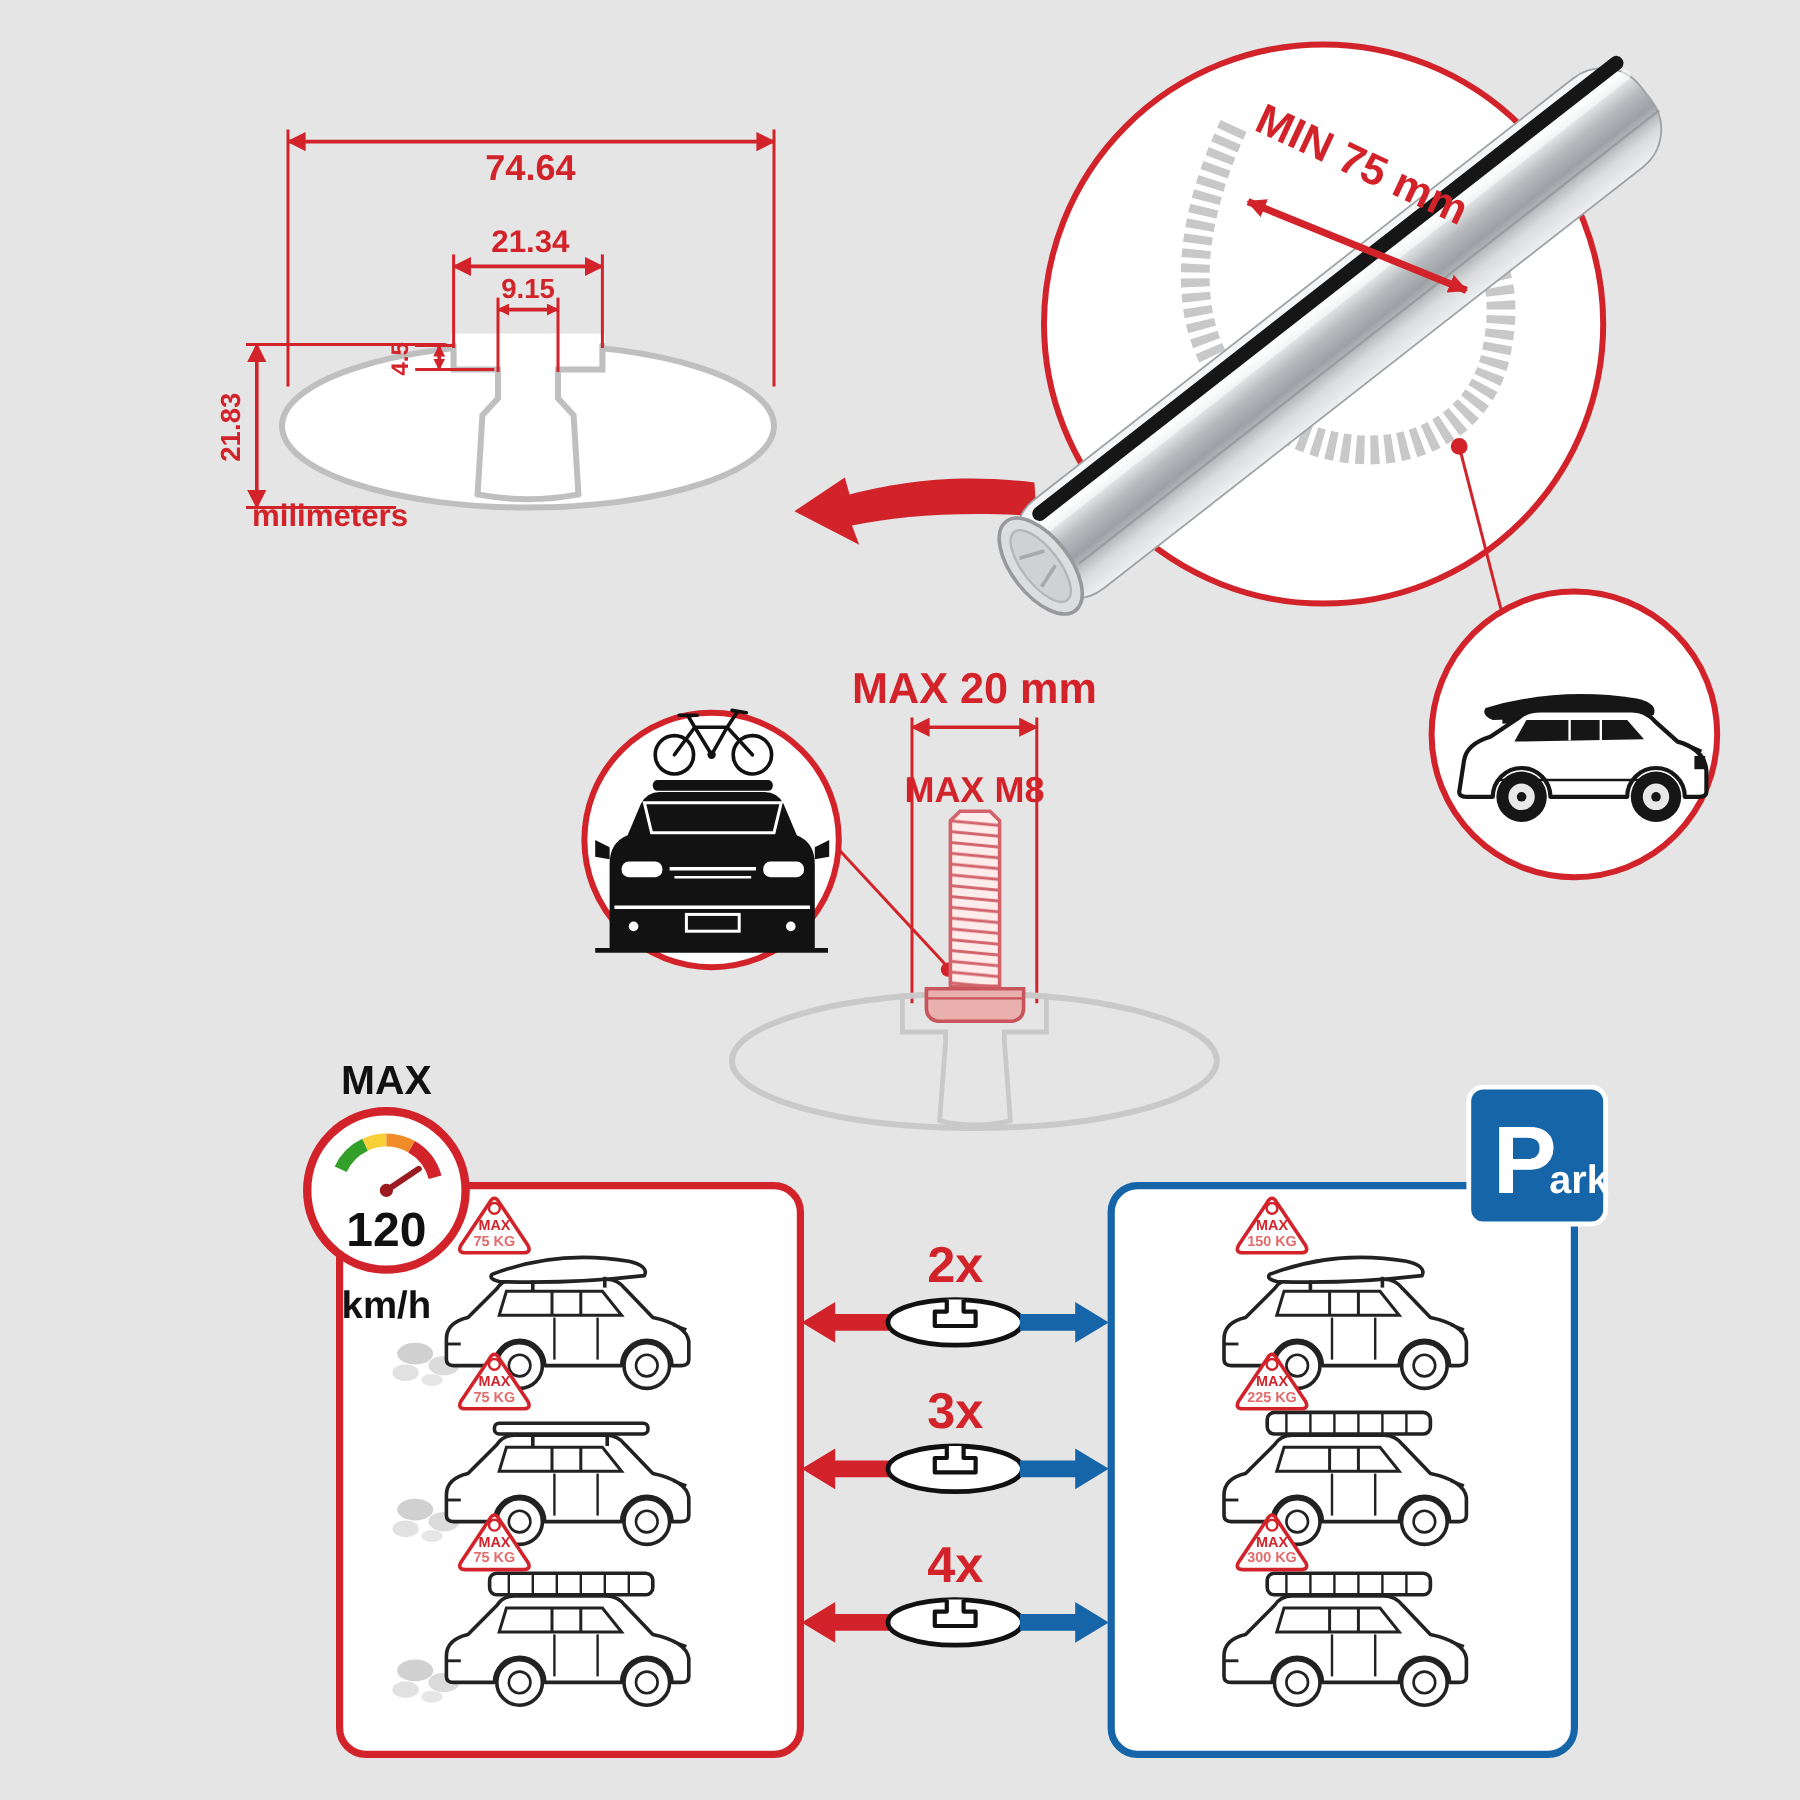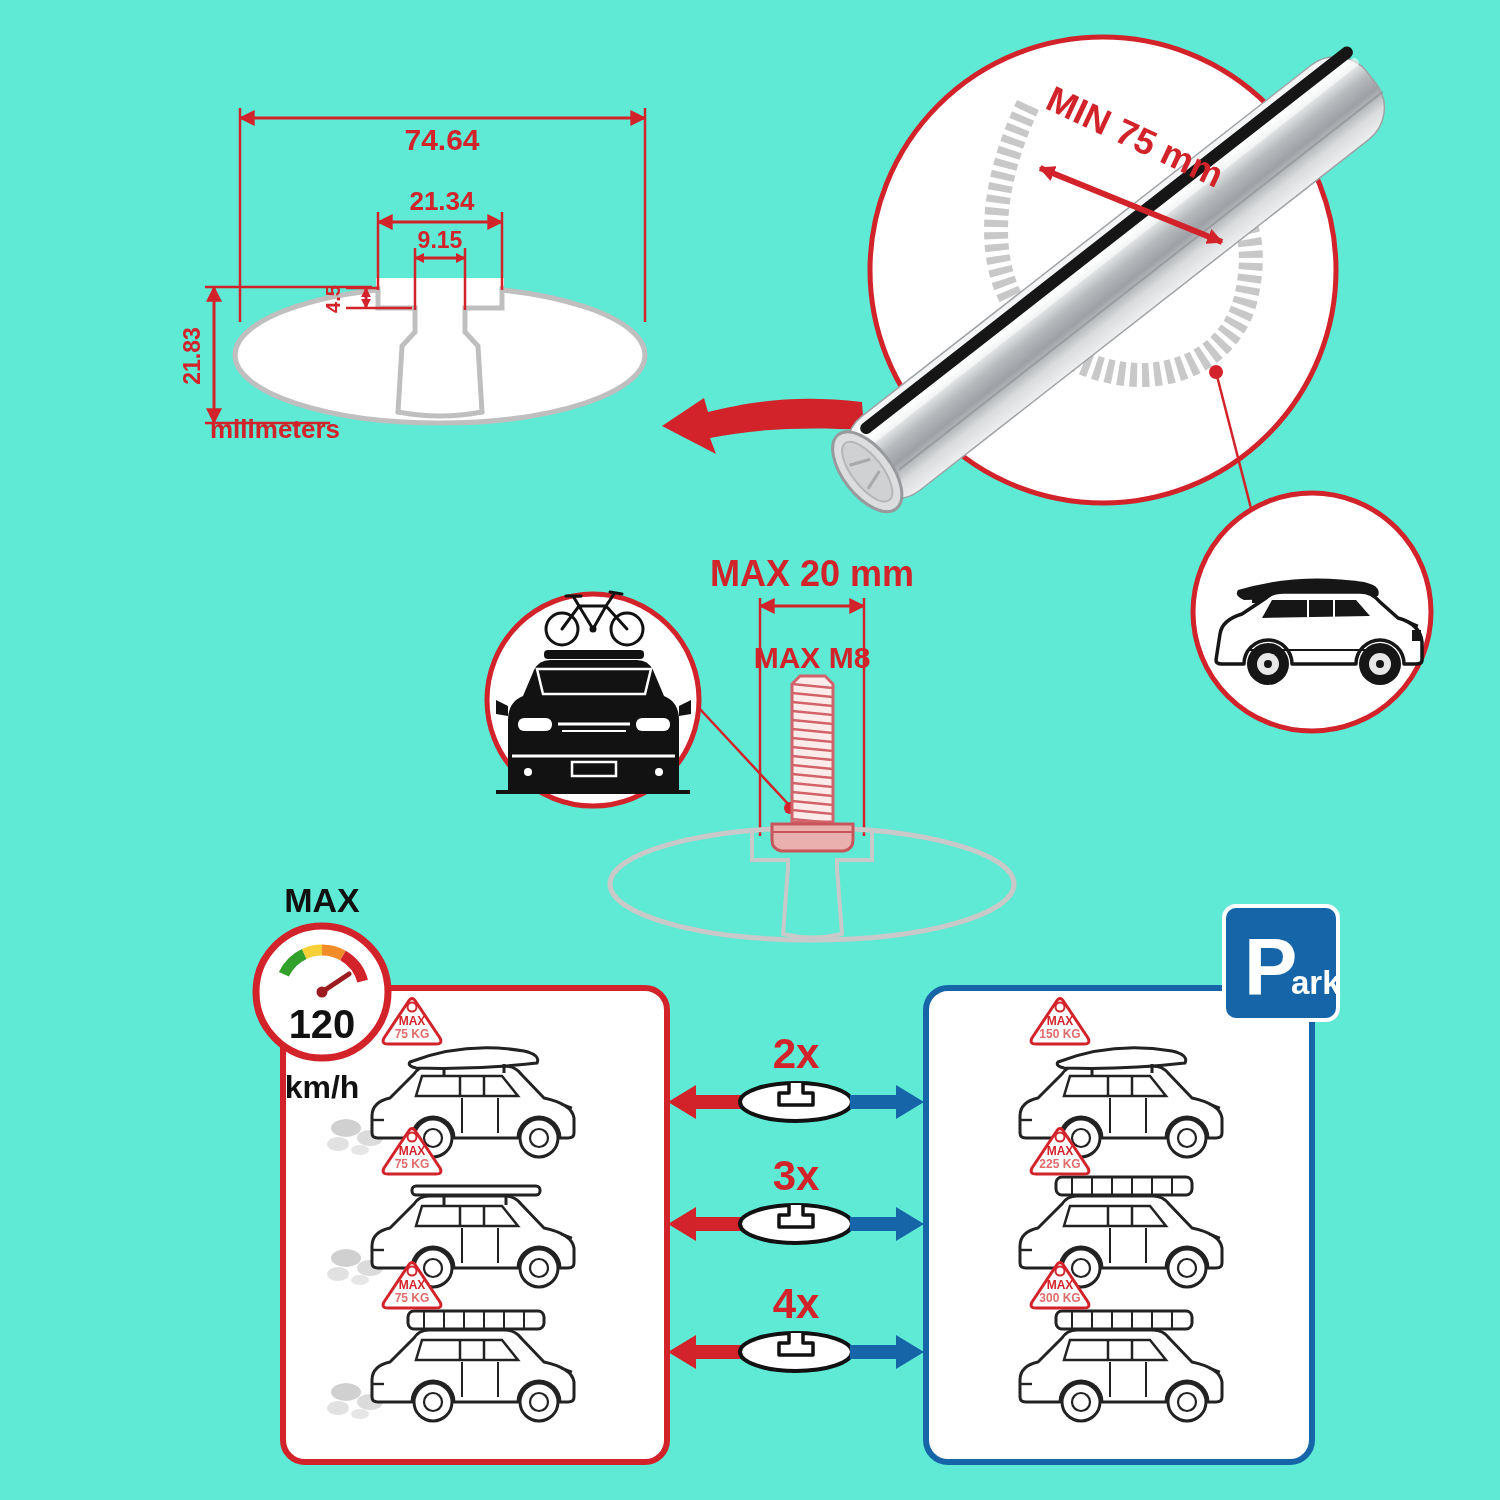--- a/index.html
+++ b/index.html
@@ -1,16 +1,16 @@
 <!DOCTYPE html>
 <html><head>
 <meta charset="utf-8">
 <style>
   html,body{margin:0;padding:0;background:#fff}
-  .canvas{position:relative;width:1500px;height:1500px;background:#5eead4;overflow:hidden;
+  .canvas{position:relative;width:1500px;height:1500px;background:#e5e5e5;overflow:hidden;
           font-family:"Liberation Sans","DejaVu Sans",sans-serif}
   svg{position:absolute;left:0;top:0}
   text{font-family:"Liberation Sans","DejaVu Sans",sans-serif}
   .dim{fill:#d2232a;font-weight:700;font-size:30px}
   .dimM{fill:#d2232a;font-weight:700;font-size:26px}
   .dimS{fill:#d2232a;font-weight:700;font-size:23px}
   .dimXS{fill:#d2232a;font-weight:700;font-size:20px}
   .lblRed{fill:#d2232a;font-weight:700}
   .blackT{fill:#111;font-weight:700}
   .whiteT{fill:#fff;font-weight:700}

